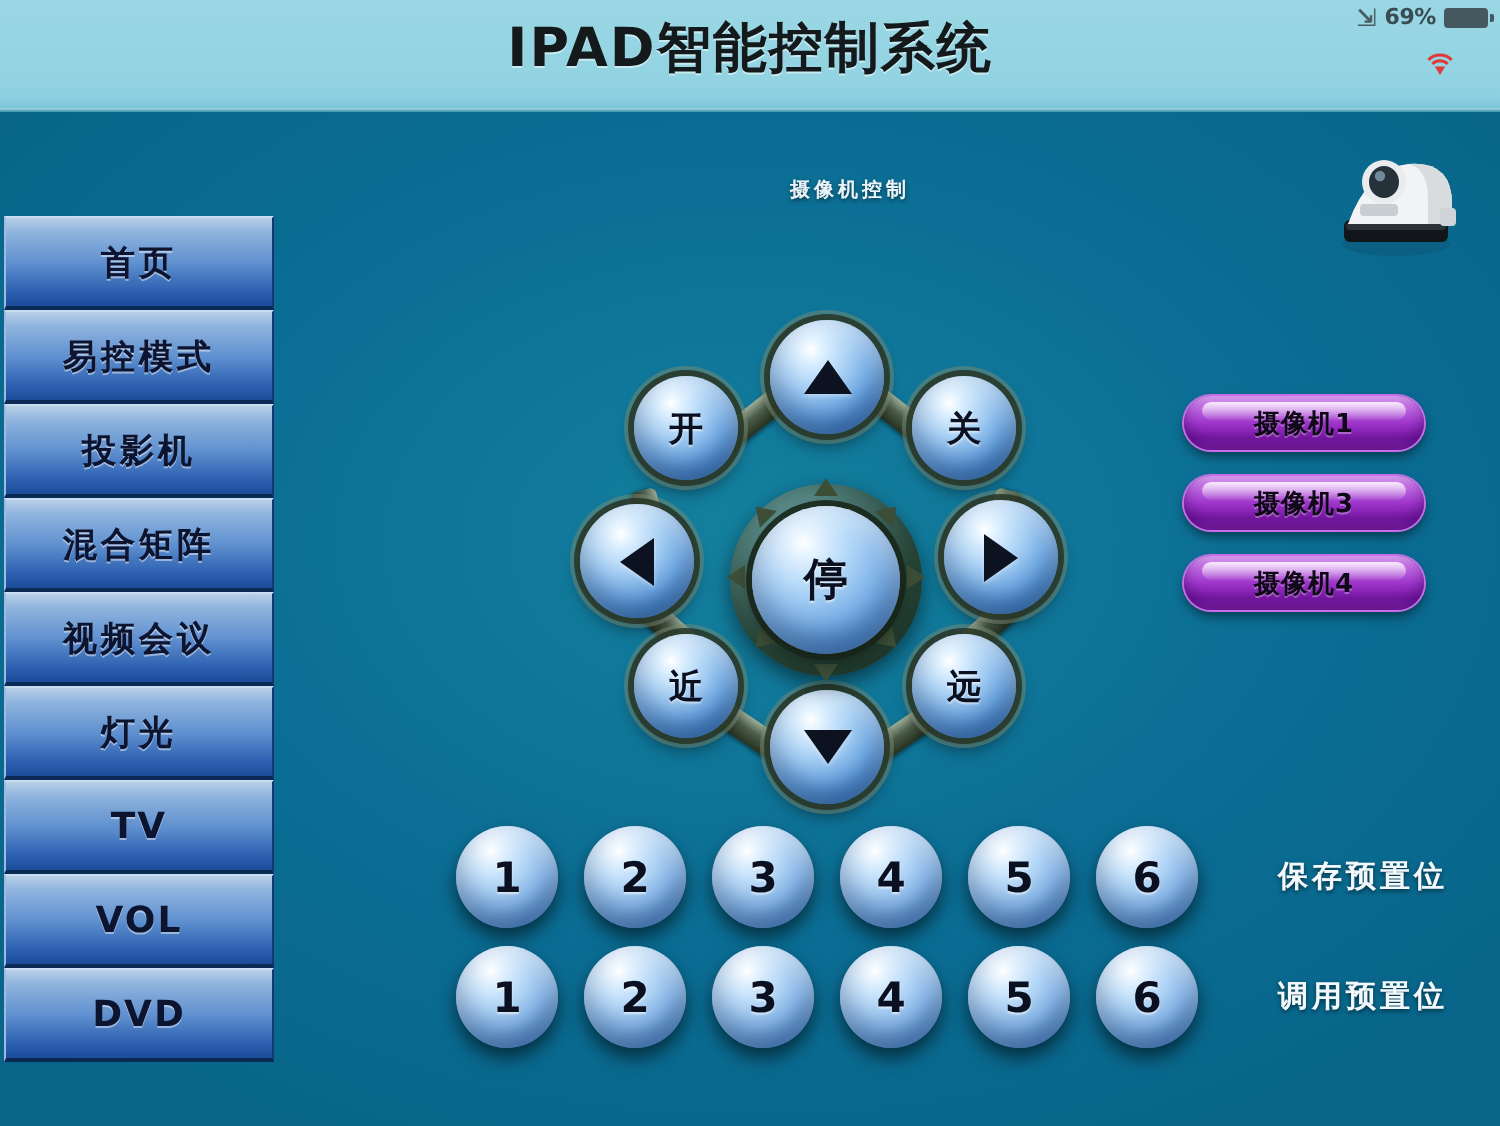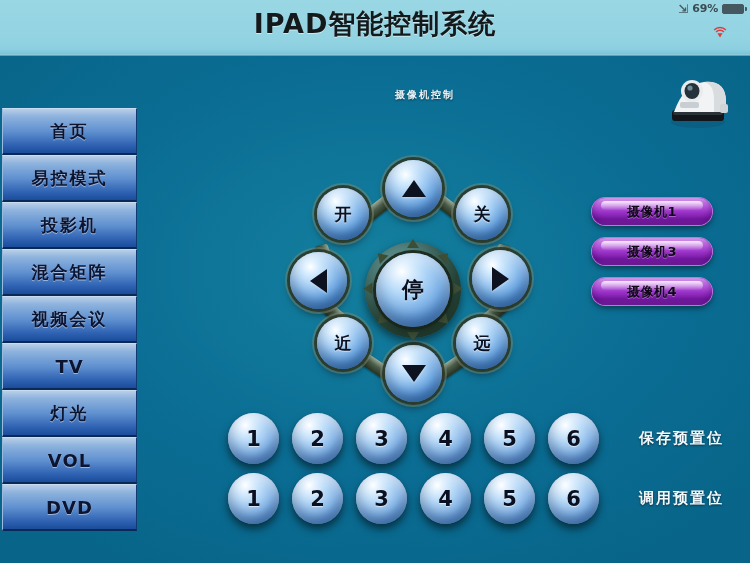--- a/index.html
+++ b/index.html
@@ -229,25 +229,25 @@
       </div>
     <div class="side-btn">
         <span>投影机</span>
       </div>
     <div class="side-btn">
         <span>混合矩阵</span>
       </div>
     <div class="side-btn">
         <span>视频会议</span>
       </div>
+    <div class="side-btn">
+        <span>灯光</span>
+      </div>
     <div class="side-btn latin">
         <span>TV</span>
-      </div>
-    <div class="side-btn">
-        <span>灯光</span>
       </div>
     <div class="side-btn latin">
         <span>VOL</span>
       </div>
     <div class="side-btn latin">
         <span>DVD</span>
       </div>
   </div>
 
   <div class="section-title">摄像机控制</div>

